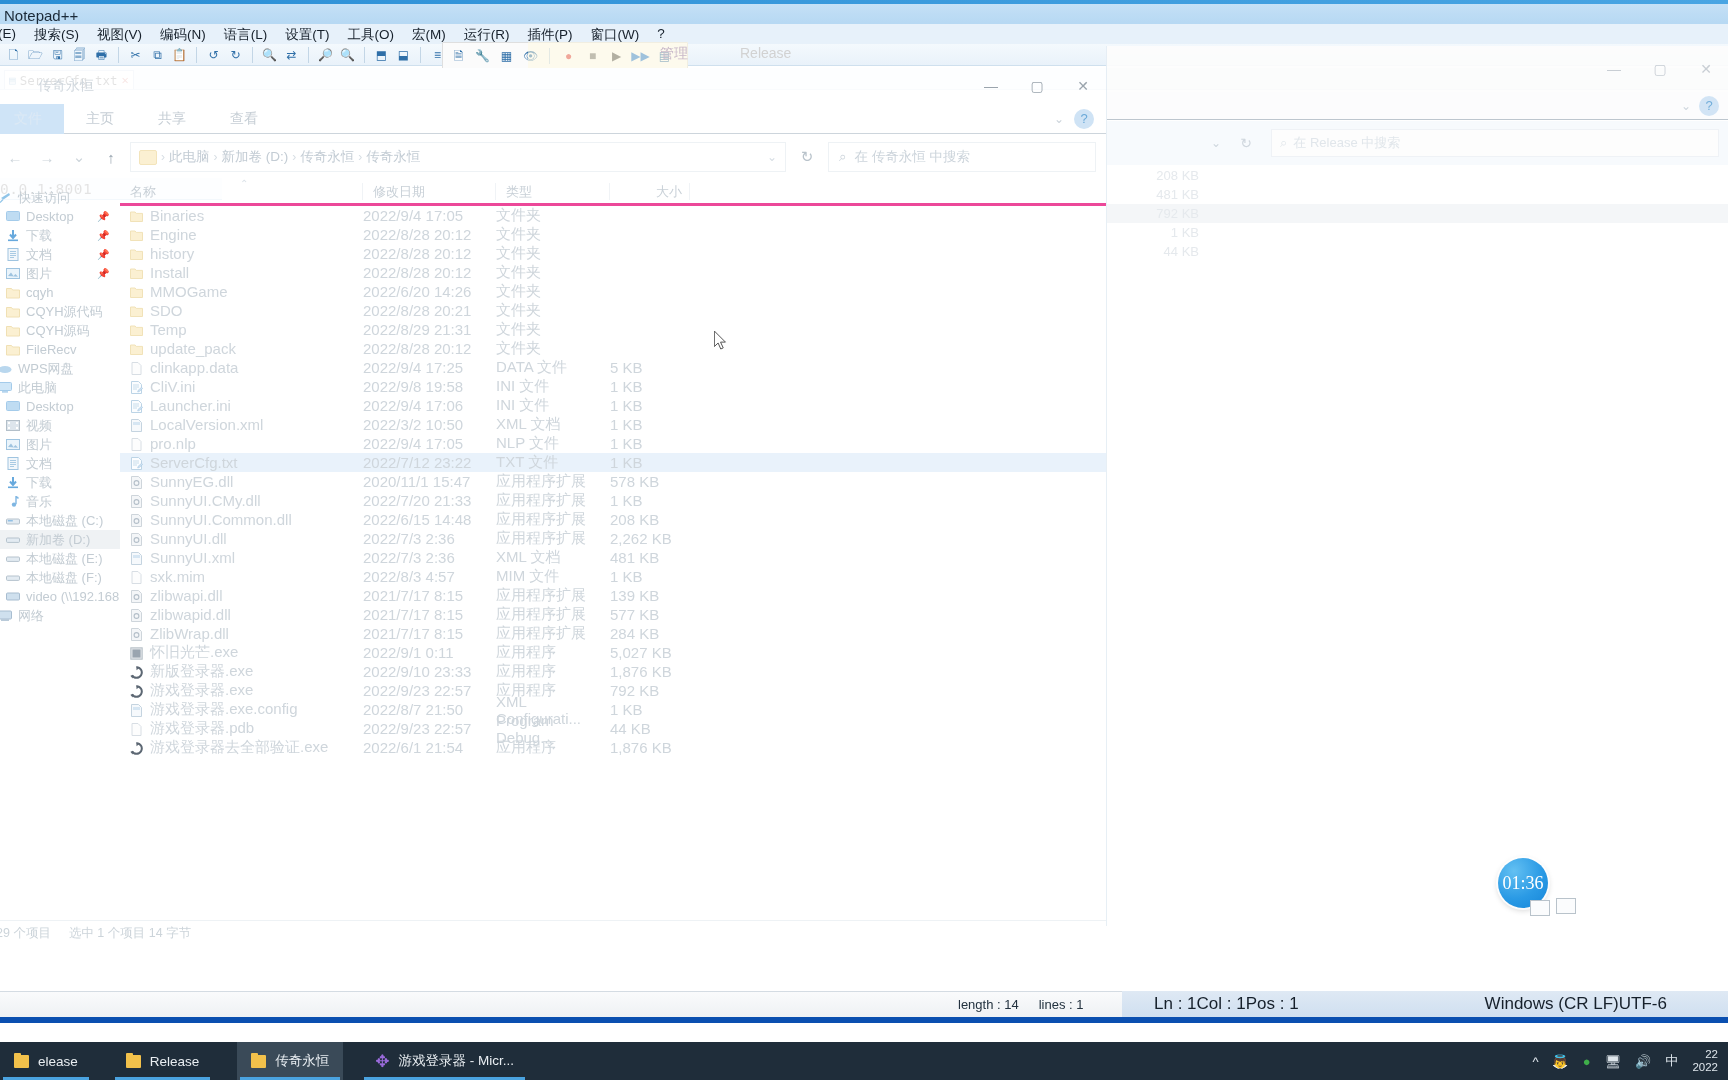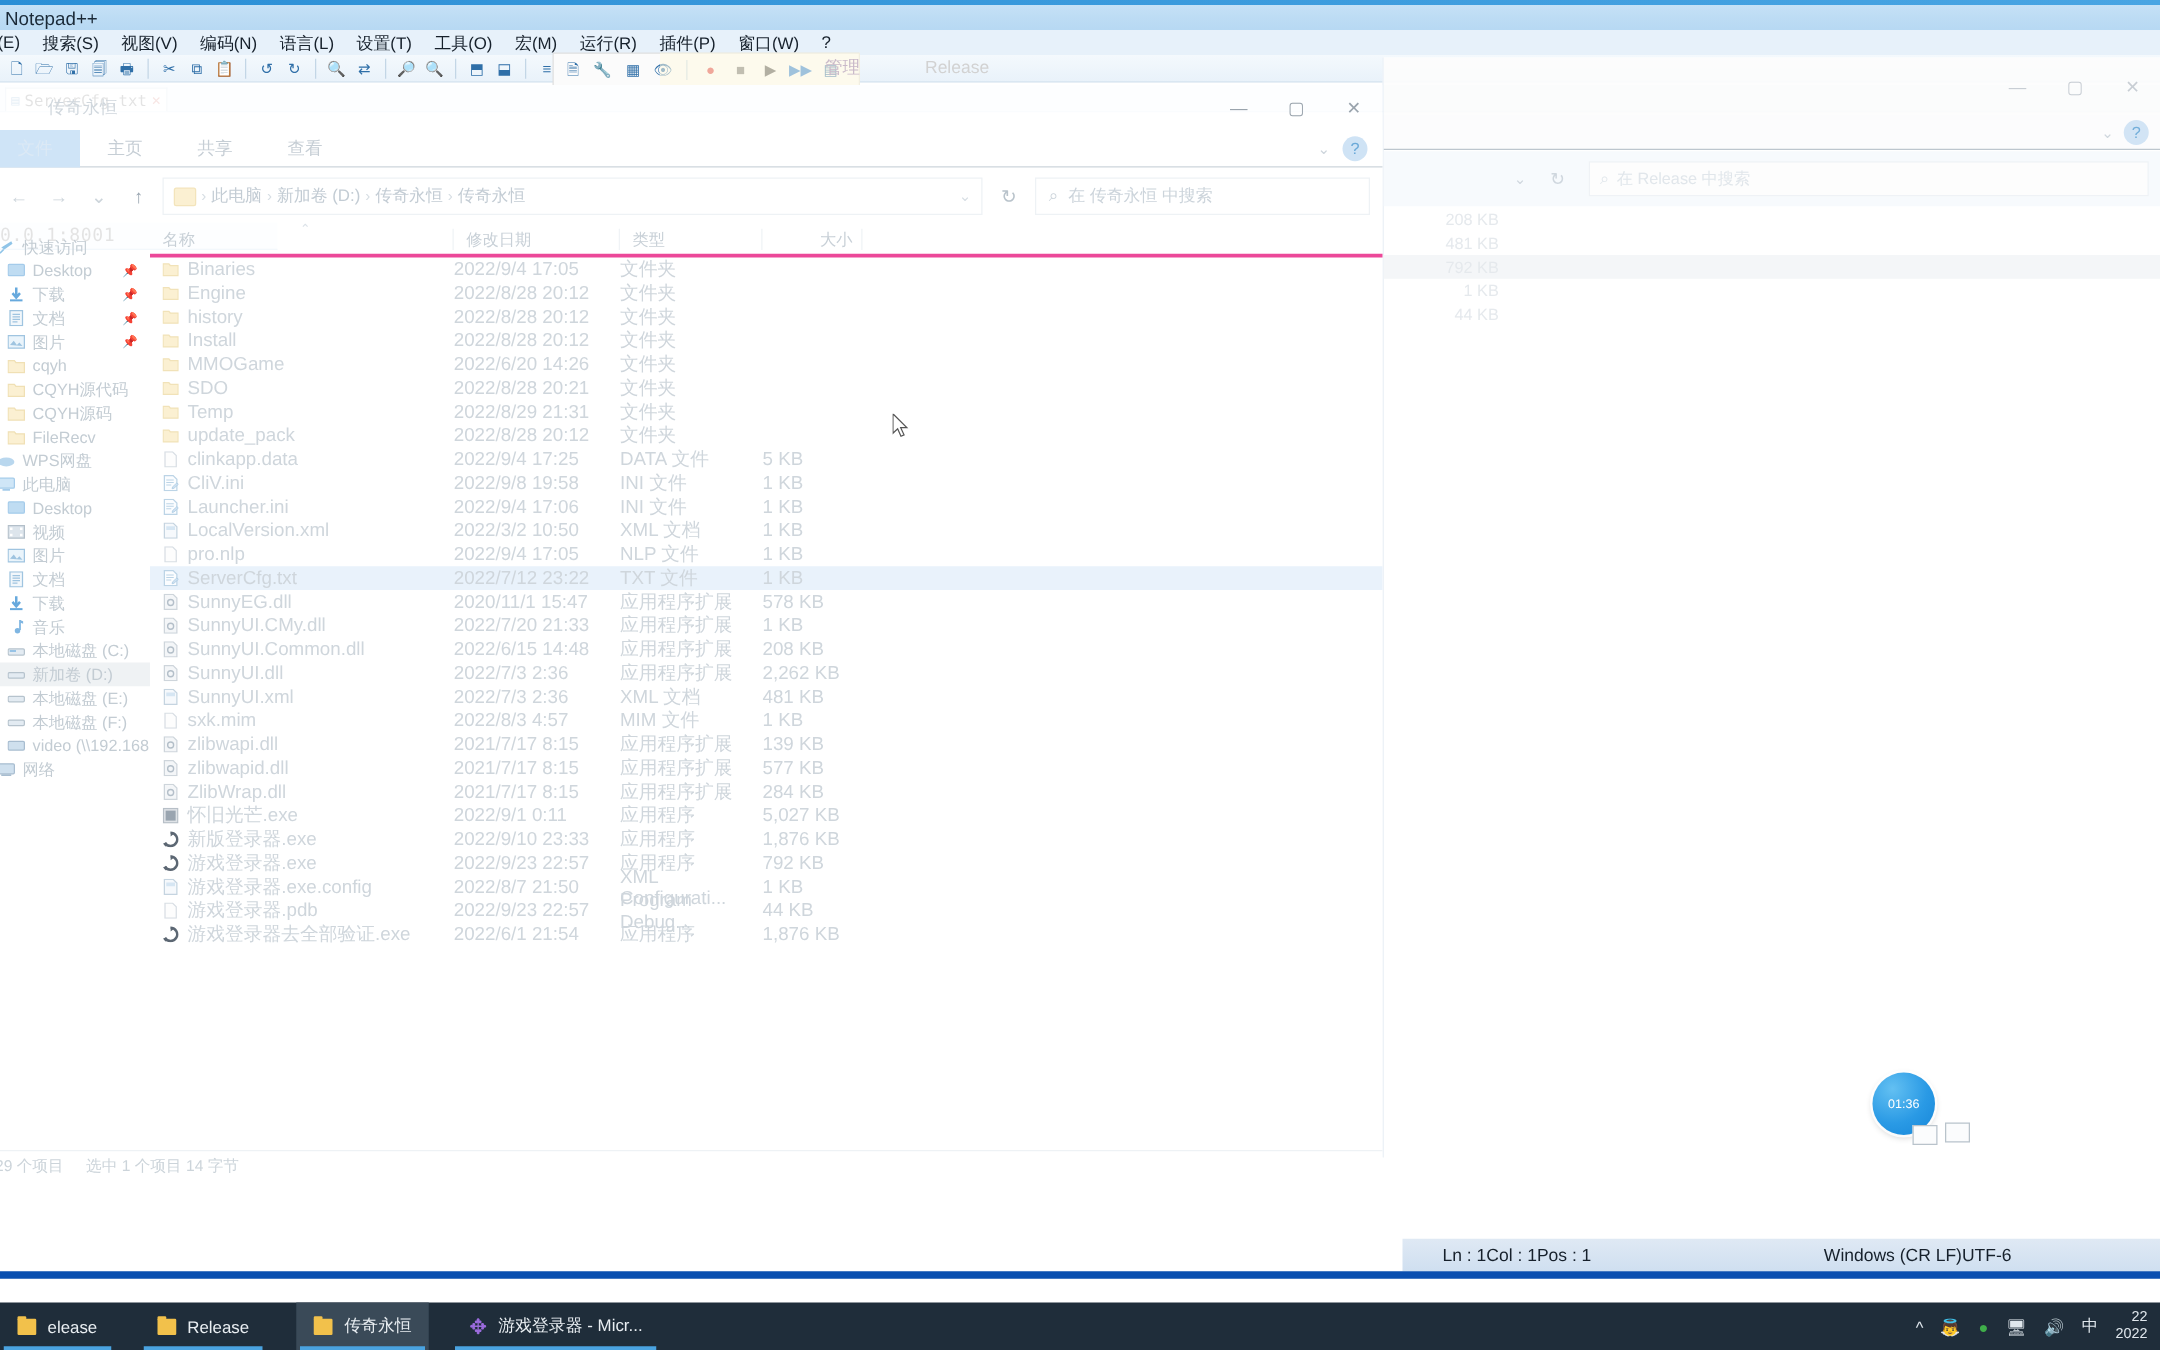--- a/index.html
+++ b/index.html
@@ -102,21 +102,21 @@
     font-size:13px; color:#23323f;
   }
   .npp-status .cell { padding: 0 10px; height:26px; display:flex; align-items:center; }
   .npp-status-blueline {
     position:absolute; left:0; bottom:22px; width:1728px; height:6px;
     background:#0a4fb0;
   }
   .npp-status-rightband {
     position:absolute; left:1122px; bottom:28px; width:606px; height:26px;
     background: linear-gradient(to bottom,#dfe9f4,#cfdff0);
-    display:flex; align-items:center; font-size:14px; color:#16202b;
+    display:flex; align-items:center; font-size:17px; color:#16202b;
   }
 
   
   .ghost-explorer {
     position:absolute; left:1106px; top:46px; width:622px; height:880px;
     background:#ffffff; opacity:0.93;
     border-left:1px solid #e6eef5;
   }
   .ghost-caption {
     position:absolute; left:0; top:0; width:622px; height:46px;
@@ -261,21 +261,21 @@
 
   
   .cursor { position:absolute; left:714px; top:331px; width:14px; height:20px; }
 
   
   .clockbubble {
     position:absolute; left:1498px; top:858px; width:50px; height:50px; border-radius:50%;
     background: radial-gradient(circle at 32% 26%, #63c0f2 0%, #2a9ae5 55%, #1585d8 100%);
     box-shadow: 0 0 0 2px rgba(255,255,255,.85), 0 2px 6px rgba(0,0,0,.2);
     display:flex; align-items:center; justify-content:center;
-    color:#ffffff; font-size:10px; font-family:Liberation Sans, sans-serif;
+    color:#ffffff; font-size:18px; font-family:Liberation Serif, serif;
   }
   .mini-ic {
     position:absolute; width:20px; height:16px; border:1px solid #b9c3cb; background:#fbfcfd;
   }
 
   
   .taskbar {
     position:absolute; left:0; bottom:0; width:1728px; height:38px;
     background:#1f2d3a;
     display:flex; align-items:center;
@@ -379,20 +379,24 @@
       <span class="tabicon">▤</span>
       <span>ServerCfg.txt</span>
       <span class="tabclose">✕</span>
     </div>
 
     <div class="npp-editor">
       <div class="npp-caretline"></div>
       <div class="npp-line1">0.0.1:8001</div>
     </div>
 
+    <div class="npp-status">
+      <div class="cell" style="margin-left:948px;">length : 14</div>
+      <div class="cell">lines : 1</div>
+    </div>
     <div class="npp-status-rightband">
       <div class="cell" style="margin-left:32px;">Ln : 1</div>
       <div class="cell">Col : 1</div>
       <div class="cell">Pos : 1</div>
       <div class="cell" style="margin-left:186px;">Windows (CR LF)</div>
       <div class="sep"></div>
       <div class="cell">UTF-6</div>
     </div>
     <div class="npp-status-blueline"></div>
   </div>

